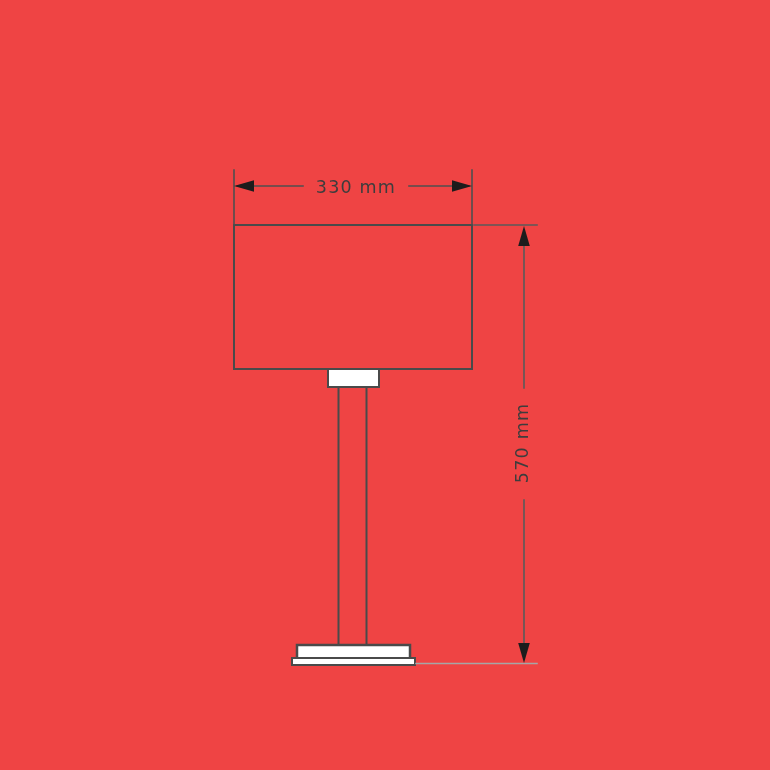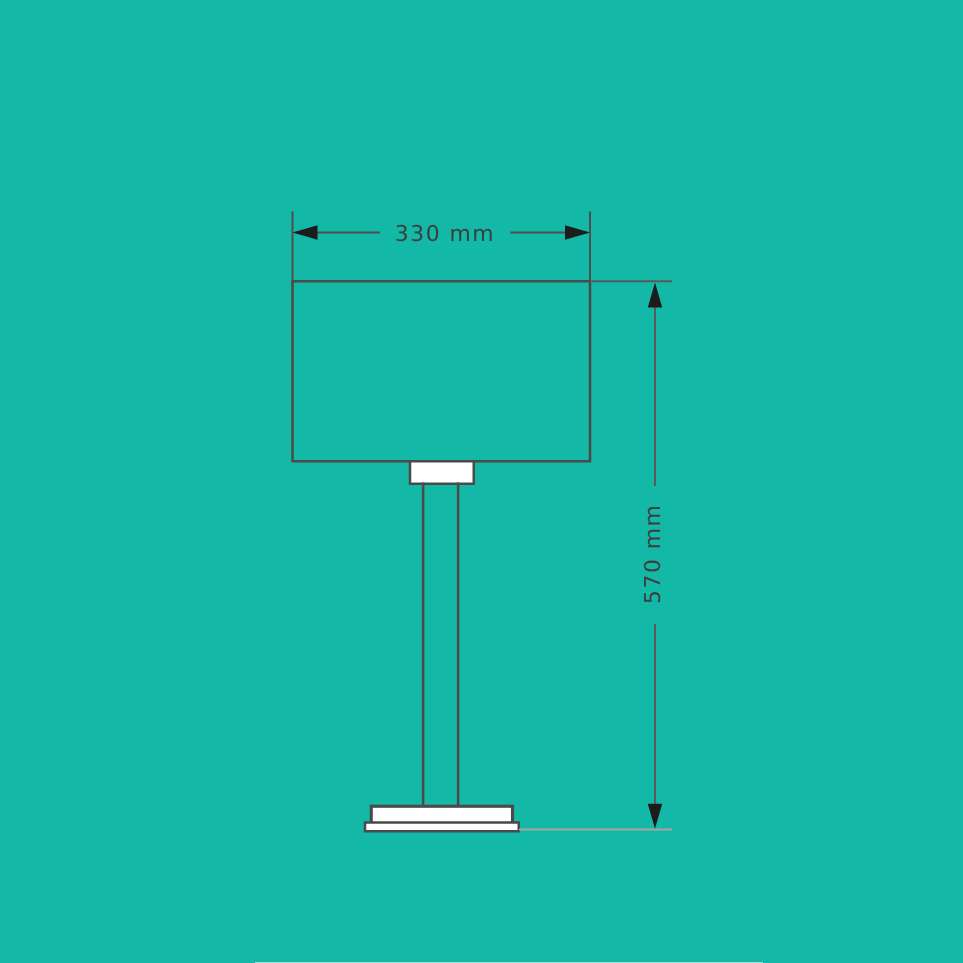--- a/index.html
+++ b/index.html
@@ -4,21 +4,21 @@
 <style>
   html, body {
     margin: 0;
     padding: 0;
     background: #ffffff;
   }
   .canvas {
     position: relative;
     width: 770px;
     height: 770px;
-    background: #14b8a6;
+    background: #ef4444;
     overflow: hidden;
   }
   svg {
     display: block;
   }
   .dim-label {
     font-family: "DejaVu Sans", "Liberation Sans", sans-serif;
     font-size: 17.5px;
     letter-spacing: 1.2px;
   }

